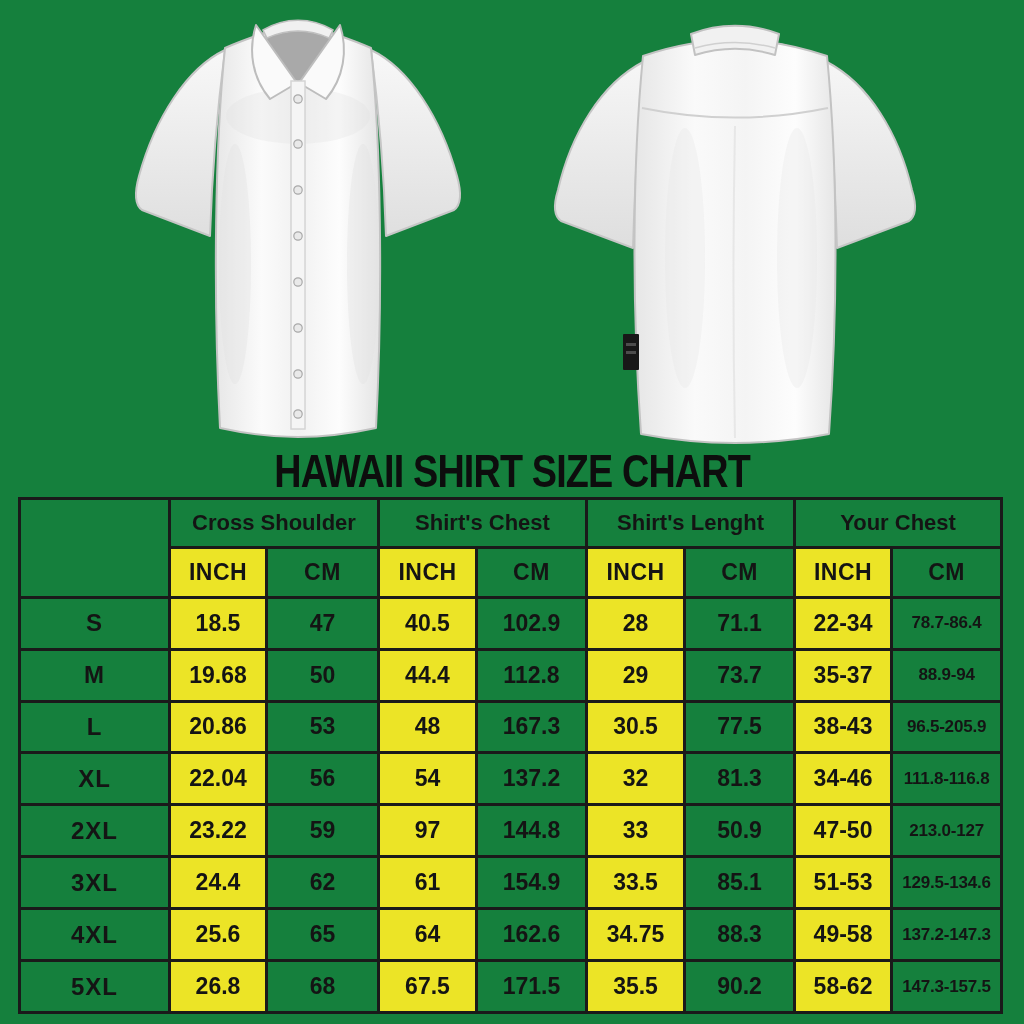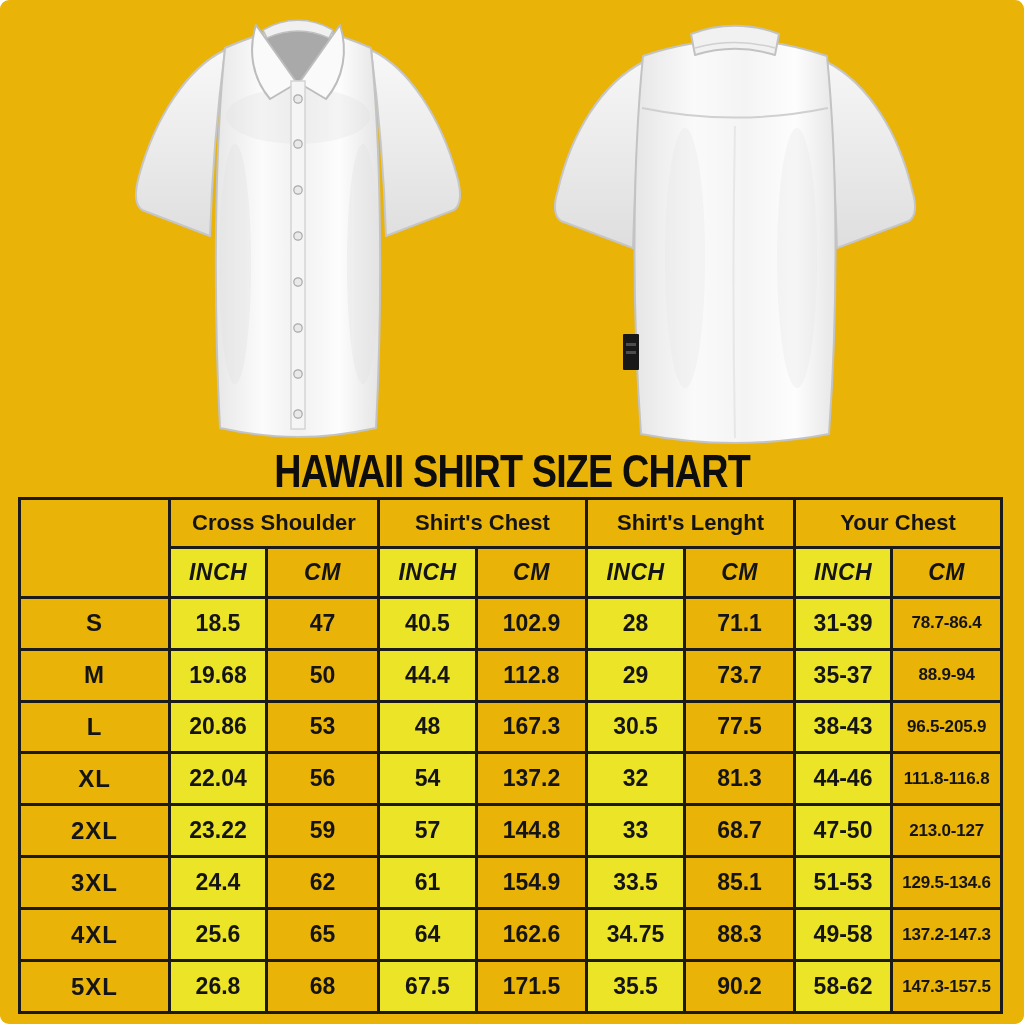--- a/index.html
+++ b/index.html
@@ -3,21 +3,21 @@
 <meta charset="utf-8">
 <style>
   * { margin: 0; padding: 0; box-sizing: border-box; }
   html, body { background: #ffffff; }
   body {
     width: 1024px; height: 1024px;
     position: relative; overflow: hidden;
     font-family: "Liberation Sans", sans-serif;
     color: #111;
   }
-  .stage { position: absolute; inset: 0; background: #eab308; border-radius: 9px; }
+  .stage { position: absolute; inset: 0; background: #15803d; }
 
   
   .shirt-front { position: absolute; left: 112px; top: 4px; width: 372px; height: 442px; }
   .shirt-back  { position: absolute; left: 528px; top: 8px; width: 414px; height: 438px; }
 
   
   .title-wrap {
     position: absolute; left: 0; top: 444px; width: 1024px;
     text-align: center; white-space: nowrap;
   }
@@ -34,21 +34,21 @@
     width: 982px; height: 517px;
     border-collapse: collapse; table-layout: fixed;
   }
   .size-table td {
     border: 3px solid #1a1a1a;
     text-align: center; vertical-align: middle;
     font-weight: bold; font-size: 23px; color: #141414;
     padding: 0;
   }
   .size-table td.group-hdr { font-size: 22px; }
-  .size-table td.unit-hdr  { font-size: 23px; letter-spacing: 0.5px; font-style: italic; }
+  .size-table td.unit-hdr  { font-size: 23px; letter-spacing: 0.5px; }
   .size-table td.size-col  { font-size: 24px; letter-spacing: 1px; }
   .size-table td.cm-small  { font-size: 17px; letter-spacing: -0.2px; }
   .size-table td.hl        { background: #ece426; }
 </style>
 </head>
 <body>
 
 <div class="stage">
 
   <svg class="shirt-front" viewBox="0 0 370 442" aria-hidden="true">
@@ -158,21 +158,21 @@
       </tr>
 
       <tr>
         <td class="size-col">S</td>
         <td class="hl">18.5</td>
         <td>47</td>
         <td class="hl">40.5</td>
         <td>102.9</td>
         <td class="hl">28</td>
         <td>71.1</td>
-        <td class="hl">31-39</td>
+        <td class="hl">22-34</td>
         <td class="cm-small">78.7-86.4</td>
       </tr>
       <tr>
         <td class="size-col">M</td>
         <td class="hl">19.68</td>
         <td>50</td>
         <td class="hl">44.4</td>
         <td>112.8</td>
         <td class="hl">29</td>
         <td>73.7</td>
@@ -191,31 +191,31 @@
         <td class="cm-small">96.5-205.9</td>
       </tr>
       <tr>
         <td class="size-col">XL</td>
         <td class="hl">22.04</td>
         <td>56</td>
         <td class="hl">54</td>
         <td>137.2</td>
         <td class="hl">32</td>
         <td>81.3</td>
-        <td class="hl">44-46</td>
+        <td class="hl">34-46</td>
         <td class="cm-small">111.8-116.8</td>
       </tr>
       <tr>
         <td class="size-col">2XL</td>
         <td class="hl">23.22</td>
         <td>59</td>
-        <td class="hl">57</td>
+        <td class="hl">97</td>
         <td>144.8</td>
         <td class="hl">33</td>
-        <td>68.7</td>
+        <td>50.9</td>
         <td class="hl">47-50</td>
         <td class="cm-small">213.0-127</td>
       </tr>
       <tr>
         <td class="size-col">3XL</td>
         <td class="hl">24.4</td>
         <td>62</td>
         <td class="hl">61</td>
         <td>154.9</td>
         <td class="hl">33.5</td>

